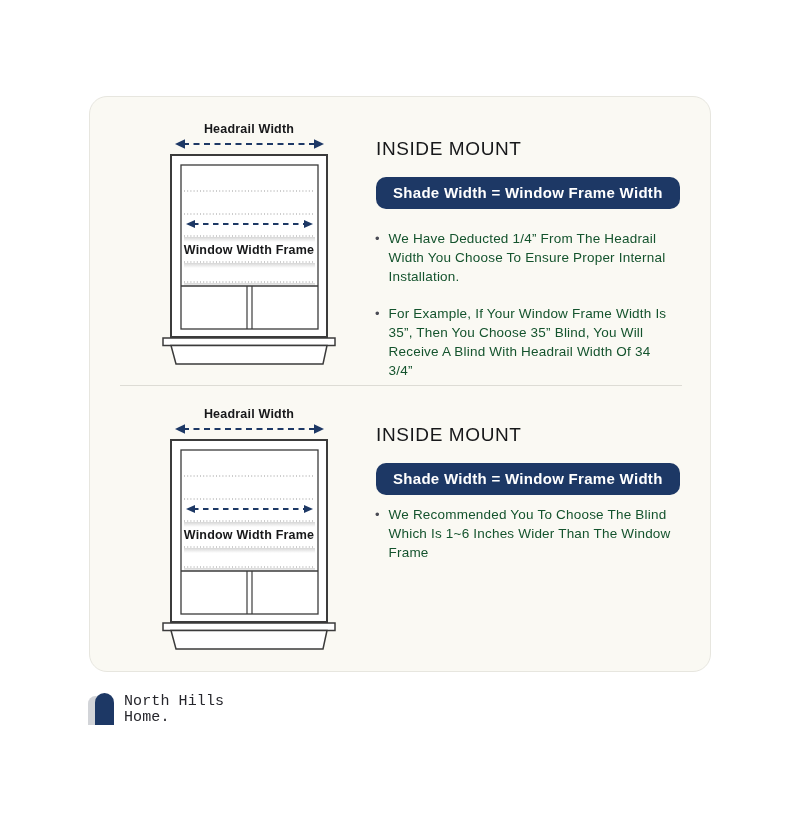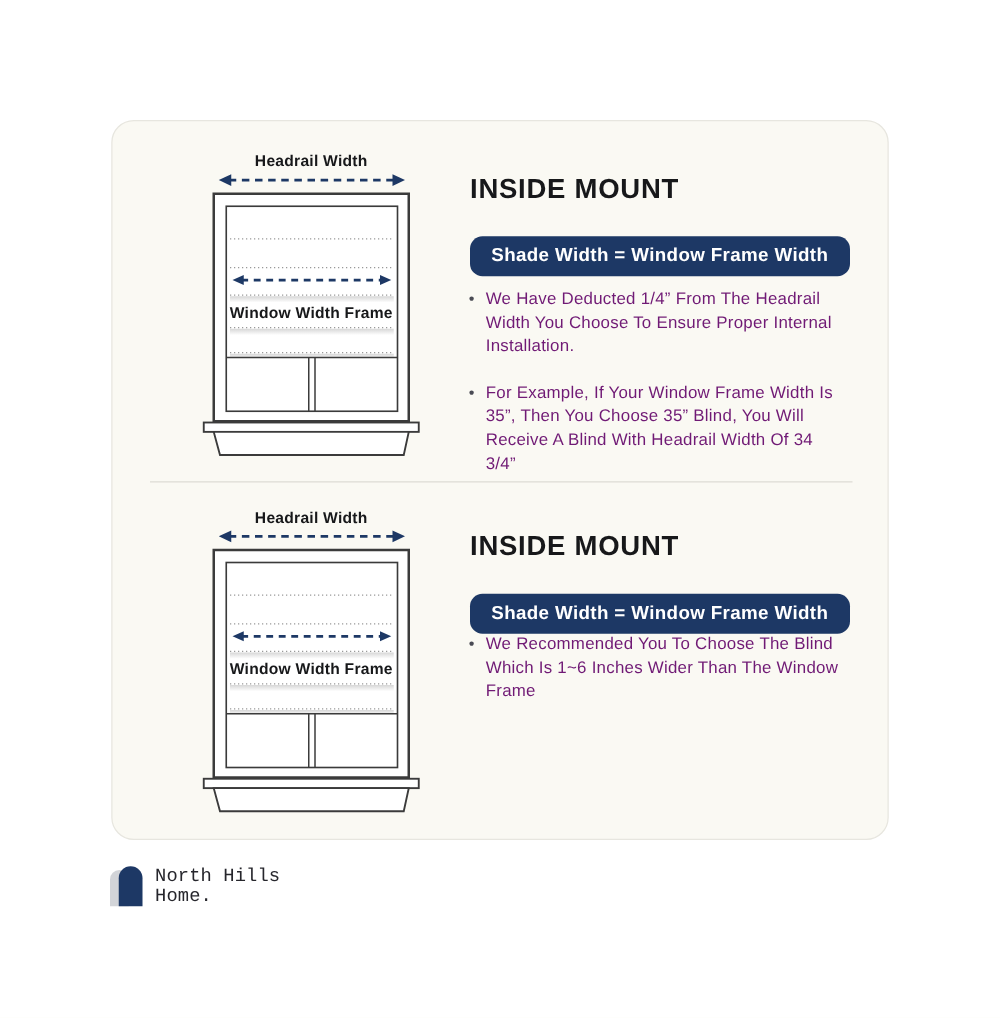--- a/index.html
+++ b/index.html
@@ -24,44 +24,43 @@
   .section-outside { top: 285px; height: 288px; }
 
   .diagram { position: absolute; left: 57px; top: 18px; width: 205px; height: 252px; }
   .svg-label {
     font-family: "Liberation Sans", "DejaVu Sans", sans-serif;
     font-weight: 600; font-size: 12.5px; fill: #17181a; letter-spacing: 0.2px;
   }
 
   .section-heading {
     position: absolute; left: 286px; top: 41px;
-    font-size: 22px; font-weight: 700; letter-spacing: 0.6px;
+    font-size: 19px; font-weight: 400; letter-spacing: 0.6px;
     color: #17181a;
   }
   .section-outside .section-heading { top: 42px; }
 
   .badge {
     position: absolute; left: 286px; top: 80px;
     background: #1d3865; color: #ffffff;
     font-size: 15px; font-weight: 700; letter-spacing: 0.3px;
     padding: 7px 17px 8px 17px;
     border-radius: 10px;
     white-space: nowrap;
-    margin-top: 12px;
   }
   .section-outside .badge { top: 81px; }
 
   .bullets { position: absolute; left: 285px; top: 132px; width: 302px; }
   .section-outside .bullets { top: 123px; }
   .bullet { display: flex; gap: 9px; margin-bottom: 18px; }
   .bullet .dot {
     flex: 0 0 auto; color: #4a4b54; font-size: 13px; line-height: 19px;
   }
   .bullet p {
-    color: #701a75; font-size: 13.5px; line-height: 19px; letter-spacing: 0.2px;
+    color: #14532d; font-size: 13.5px; line-height: 19px; letter-spacing: 0.2px;
   }
 
   .divider {
     position: absolute; left: 30px; top: 288px;
     width: 562px; height: 0;
     border-top: 1px solid #dddcd5;
   }
 
   .logo { position: absolute; left: 88px; top: 692px; display: flex; gap: 9px; align-items: flex-start; }
   .logo-mark { position: relative; width: 27px; height: 33px; }

